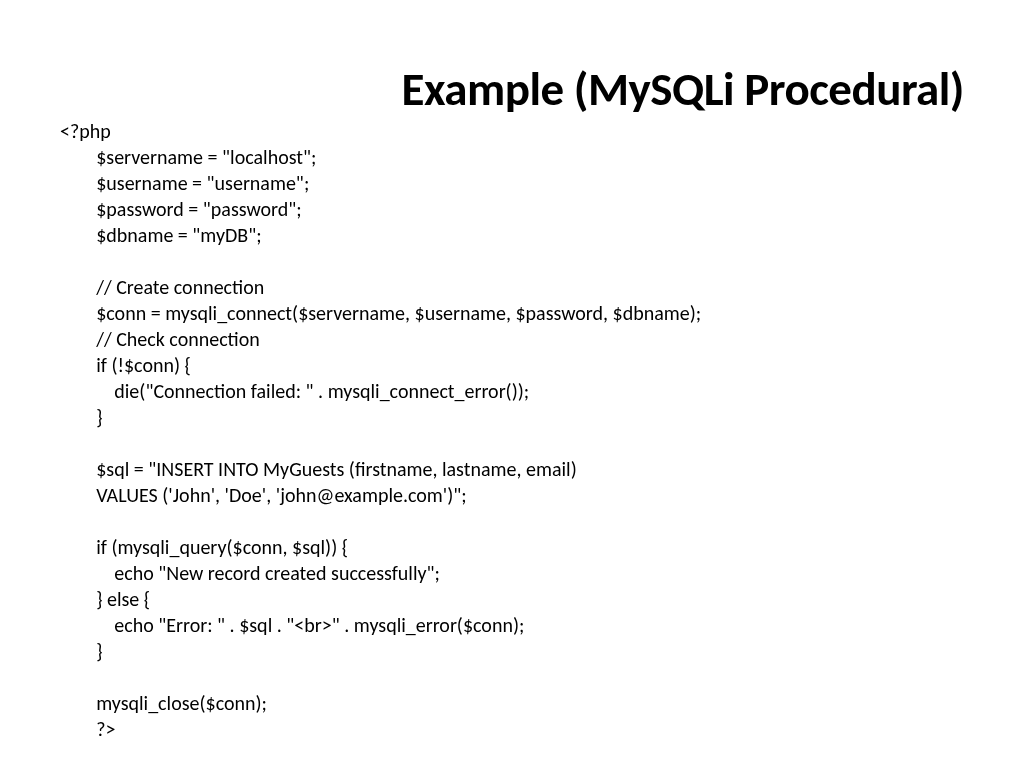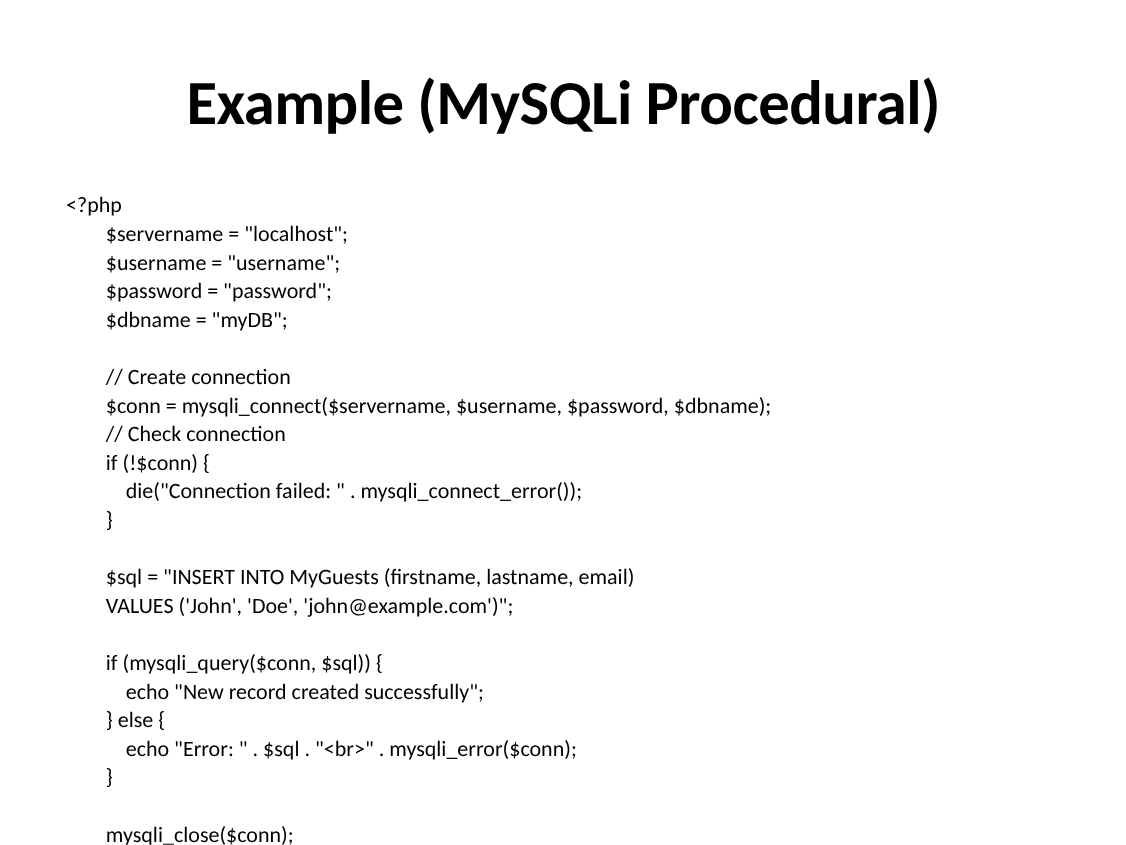--- a/index.html
+++ b/index.html
@@ -10,24 +10,23 @@
       font-family: Calibri, Arial, sans-serif;
       color: #000000;
       overflow: hidden;
     }
     .slide {
       width: 100%;
       height: 100%;
       padding: 60px 60px 40px 60px;
     }
     .title {
-      font-size: 57px;
+      font-size: 47px;
       font-weight: bold;
-      text-align: center;
-      margin-bottom: 45px;
+      text-align: right;
       letter-spacing: -0.5px;
     }
     .code-block {
       font-family: Calibri, Arial, sans-serif;
       font-size: 20px;
       line-height: 1.3;
       white-space: pre-wrap;
       font-weight: normal;
     }
   </style>

